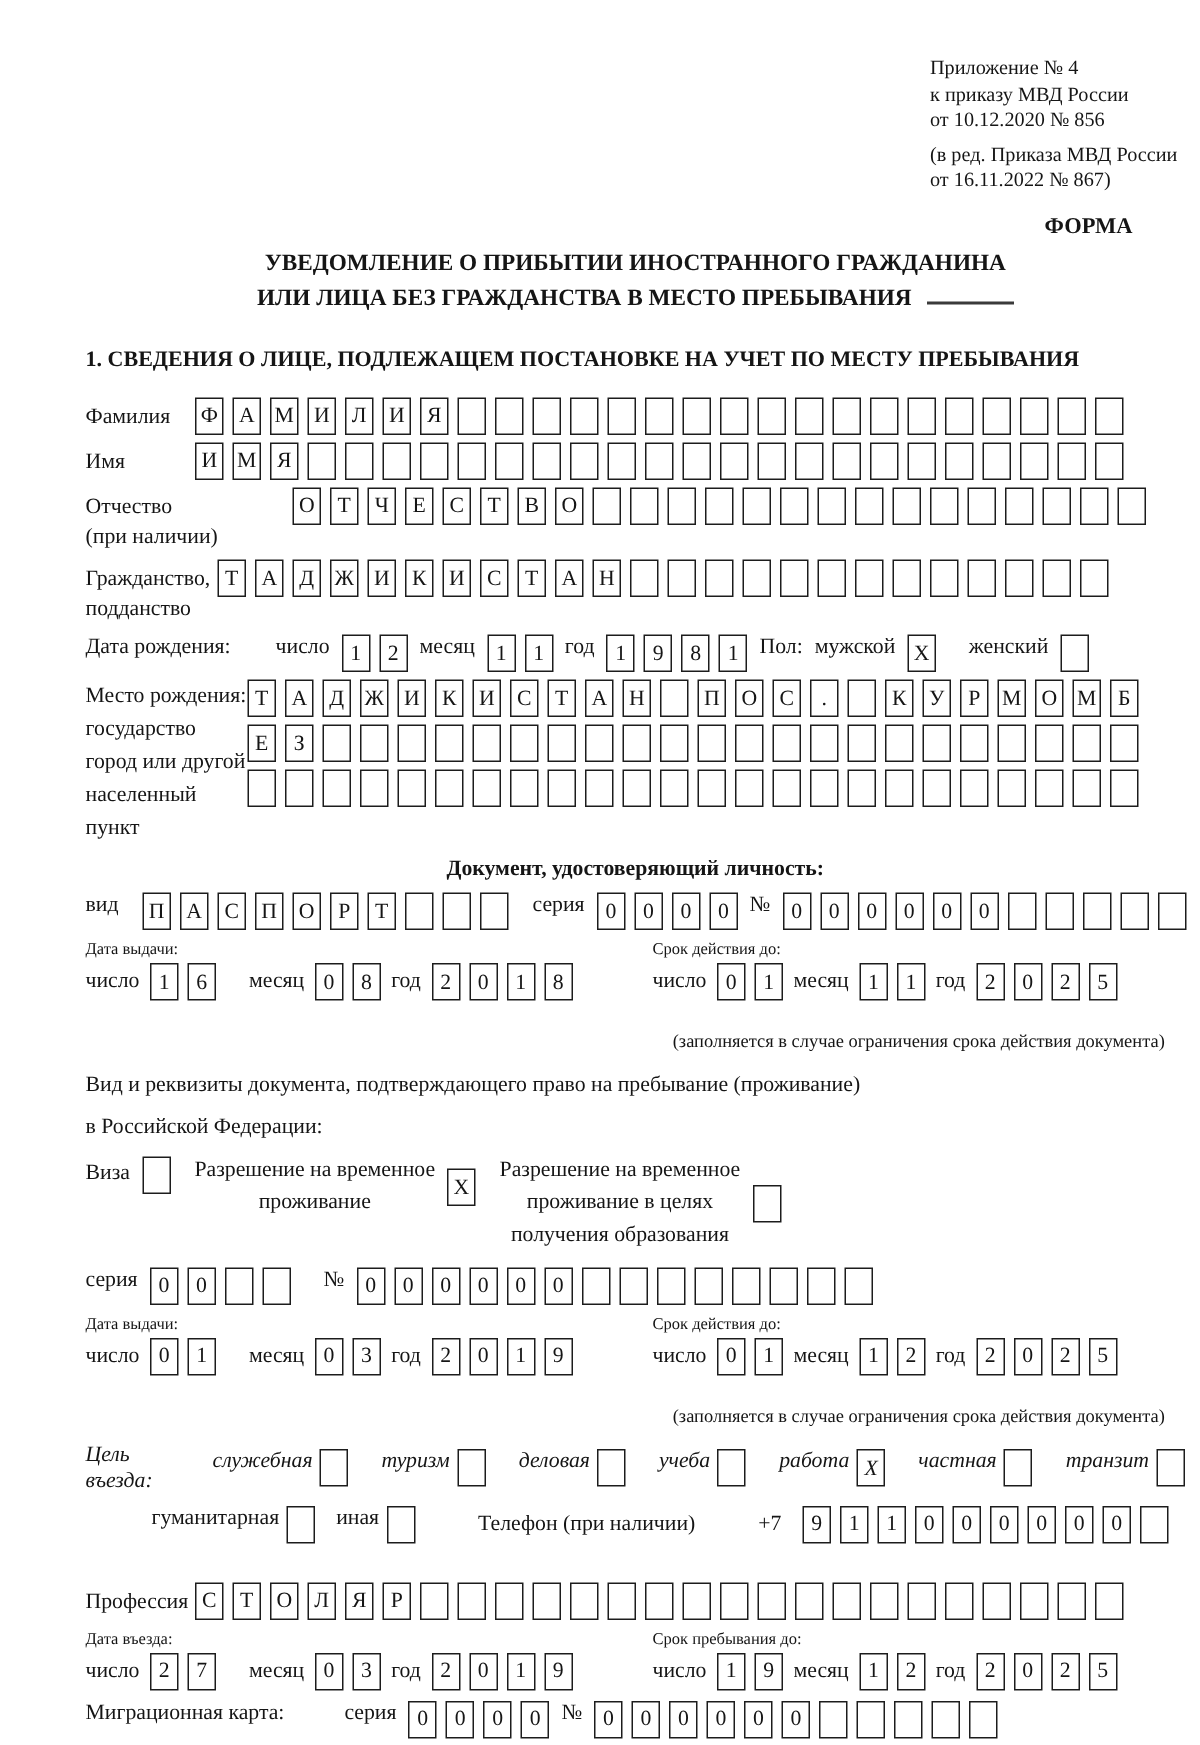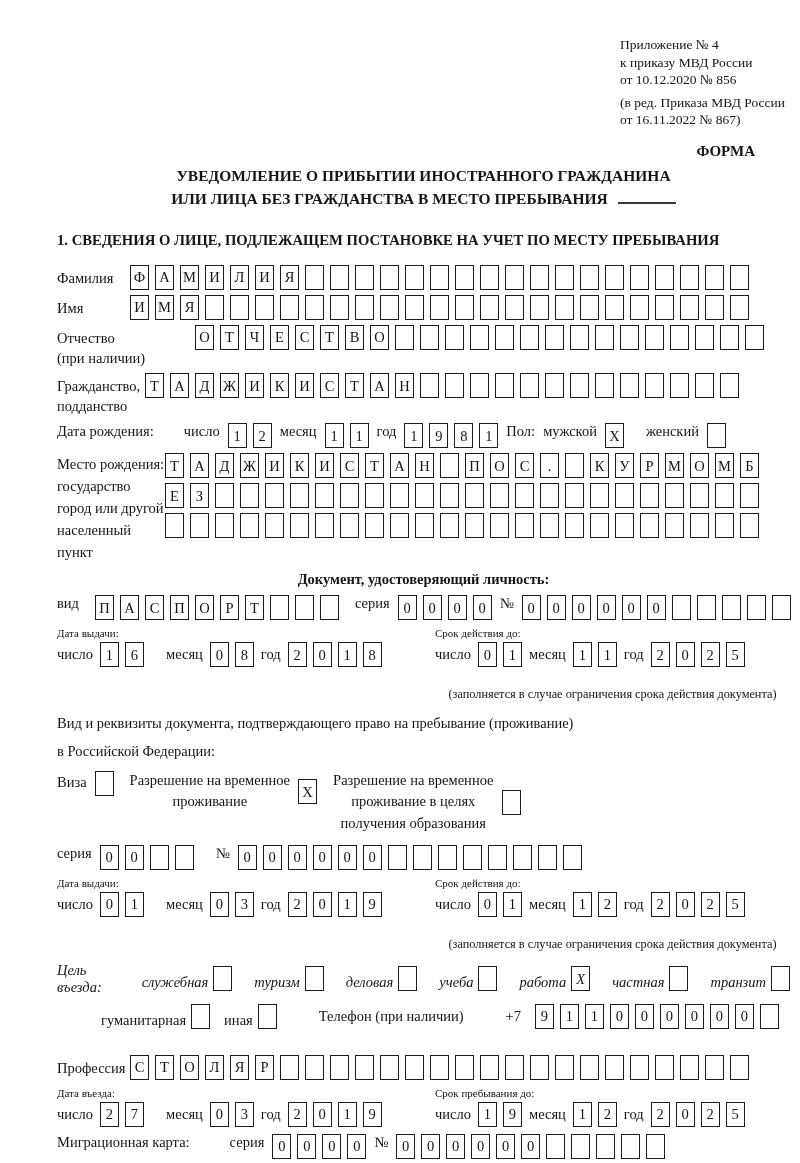--- a/index.html
+++ b/index.html
@@ -51,21 +51,21 @@
   .inline-row { display:flex; align-items:flex-start; gap:8px; font-size:14.5px; margin-top:7px; }
   .intro { font-size:14.5px; margin-top:8px; line-height:1.9; }
 
   
   .permits { display:flex; align-items:flex-start; gap:16px; margin-top:4px; font-size:14.5px; }
   .permit { display:flex; align-items:center; gap:8px; }
   .permit .plabel { text-align:center; line-height:1.5; }
   .permit .box { margin-top:1px; }
 
   .purposes { display:flex; align-items:center; gap:22px; font-size:14.5px; margin-top:10px;font-style:italic; }
-  .purpose { display:flex; align-items:flex-end; gap:5px; }
+  .purpose { display:flex; align-items:flex-start; gap:5px; }
   .phone-row { display:flex; align-items:center; gap:14px; font-size:14.5px; margin-top:8px; margin-left:44px; }
 </style>
 </head>
 <body>
 
 <div class="sheet">
 
   <div class="appendix">
     <div>Приложение № 4</div>
     <div>к приказу МВД России</div>

